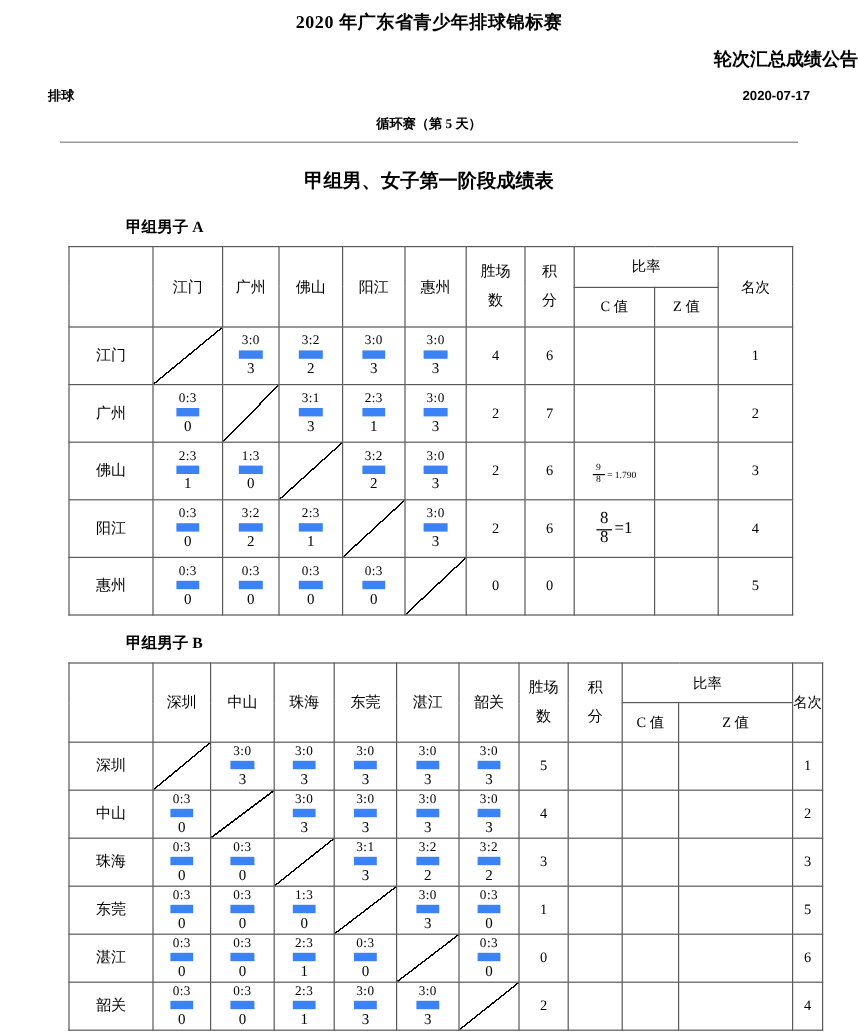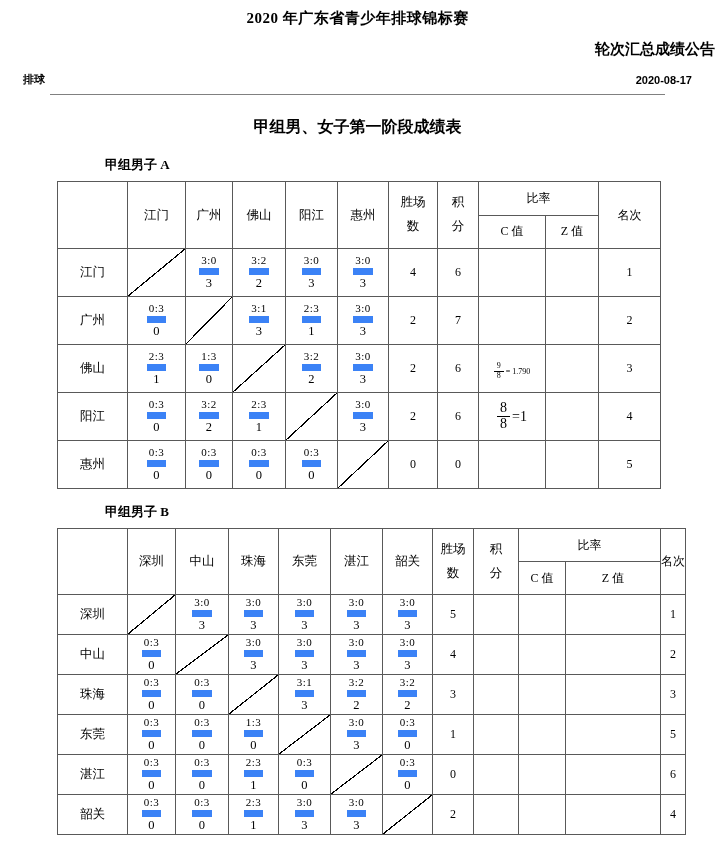--- a/index.html
+++ b/index.html
@@ -24,21 +24,21 @@
   .title-sub {
     text-align: right;
     font-weight: bold;
     font-size: 15px;
     margin-top: 12px;
   }
   .meta-row {
     display: flex;
     justify-content: space-between;
     align-items: center;
-    padding: 0 23px;
+    padding: 0 40px;
     margin-top: 13px;
     font-size: 11px;
     font-weight: bold;
   }
   .meta-date { font-family: "Liberation Sans", sans-serif; font-size: 11px; }
   .round-row {
     text-align: center;
     font-size: 11px;
     font-weight: bold;
     margin-top: 9px;
@@ -127,23 +127,24 @@
 </head>
 <body>
 
 <div class="page">
 
   <div class="title-main">2020 年广东省青少年排球锦标赛</div>
   <div class="title-sub">轮次汇总成绩公告</div>
 
   <div class="meta-row">
     <div>排球</div>
-    <div class="meta-date">2020-08-17</div>
+    <div class="meta-date">2020-07-17</div>
   </div>
 
+  <div class="round-row">循环赛（第 5 天）</div>
   <hr class="rule">
 
   <div class="section-title">甲组男、女子第一阶段成绩表</div>
 
   <div class="group-title">甲组男子 A</div>
   <div class="tbl-wrap">
     <table class="grid" id="table-a">
         <colgroup>
           <col style="width:70px">
           <col style="width:58px">

